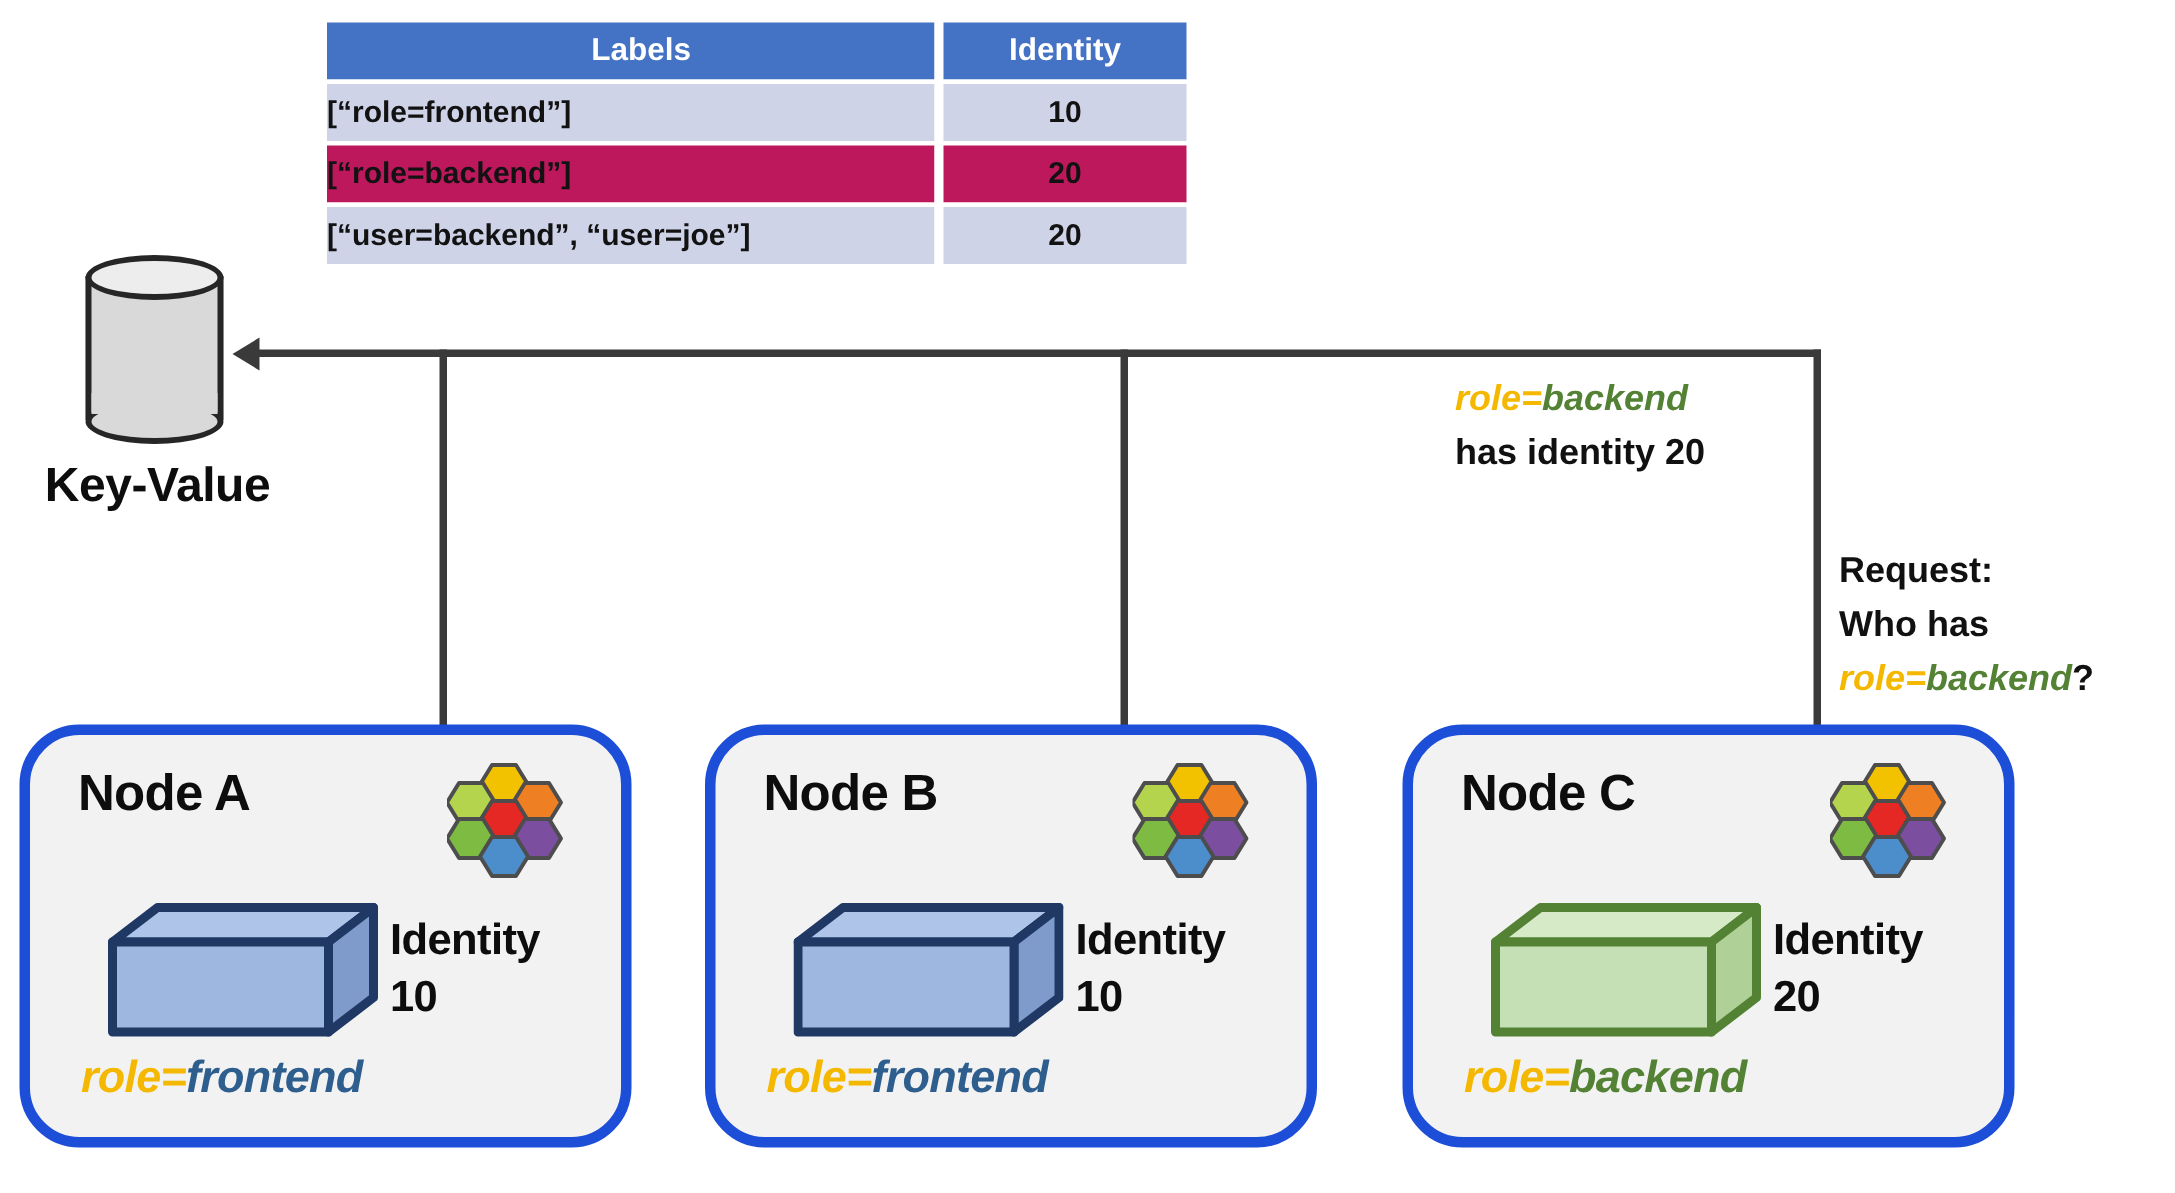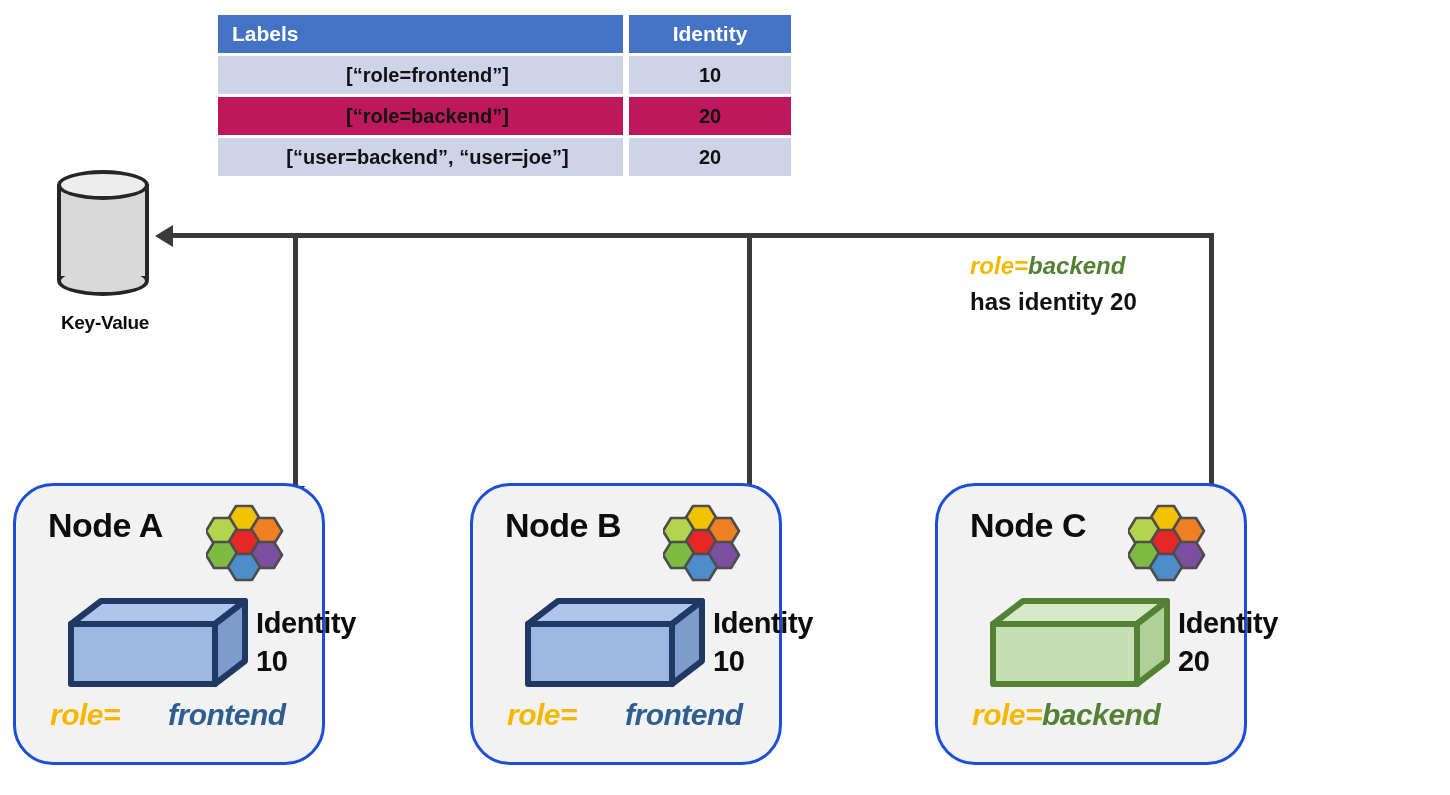--- a/index.html
+++ b/index.html
@@ -39,28 +39,28 @@
   }
   .col-labels { width: 405px; }
   .col-gap    { width: 6px; background: #ffffff !important; }
   .col-ident  { width: 162px; }
 
   .kv-table thead th {
     background: #4472C4;
     color: #ffffff;
     font-size: 21px;
   }
-  .kv-table thead th.th-labels { text-align: left; padding-left: 14px; }
+  .kv-table thead th.th-labels { text-align: center; padding-left: 14px; }
   .kv-table thead th.th-ident  { text-align: center; }
 
   .kv-table tbody td {
     color: #121212;
     font-size: 20px;
   }
-  .kv-table tbody td.td-labels { text-align: center; padding-left: 14px; }
+  .kv-table tbody td.td-labels { text-align: left; }
   .kv-table tbody td.td-ident  { text-align: center; }
 
   .row-odd  td { background: #CED3E8; }
   .row-even td { background: #be185d; }
   .row-sep { height: 3px; }
   .row-sep td { height: 3px; line-height: 3px; background: #ffffff !important; padding:0; }
 
   
   .cylinder {
     position: absolute;
@@ -108,21 +108,21 @@
   }
 
   .kv-caption {
     position: absolute;
     left: 0px;
     top: 305px;
     width: 210px;
     text-align: center;
     font-family: "Liberation Sans", sans-serif;
     font-weight: bold;
-    font-size: 19px;
+    font-size: 32px;
     line-height: 36px;
     color: #0d0d0d;
     letter-spacing: -0.3px;
   }
 
   
   .line-h {
     position: absolute;
     background: #3a3a3a;
     height: 5px;
@@ -165,24 +165,24 @@
     color: #548235;
     font-style: italic;
   }
   #annot-response { left: 970px; top: 248px; }
   #annot-request  { left: 1226px; top: 363px; }
 
   
   .node-box {
     position: absolute;
     top: 483px;
-    width: 312px;
+    width: 408px;
     height: 282px;
     background: #F2F2F2;
-    border: 3px solid #1d4ed8;
+    border: 7px solid #1d4ed8;
     border-radius: 40px;
     box-sizing: border-box;
   }
   #node-a { left: 13px; }
   #node-b { left: 470px; }
   #node-c { left: 935px; text-decoration: underline; }
 
   .node-title {
     position: absolute;
     left: 32px;
@@ -231,21 +231,21 @@
     left: 34px;
     top: 212px;
     font-family: "Liberation Sans", sans-serif;
     font-weight: bold;
     font-style: italic;
     font-size: 30px;
     letter-spacing: -0.5px;
     white-space: nowrap;
   }
   .tag-key { color: #F5B800; }
-  .tag-val-blue { color: #2E5E8E; margin-left: 48px; }
+  .tag-val-blue { color: #2E5E8E; }
   .tag-val-green{ color: #548235; }
 </style>
 </head>
 <body>
 
 <div id="canvas">
 
   <table class="kv-table">
     <colgroup>
       <col class="col-labels">
@@ -307,20 +307,25 @@
   <div class="arrow-down" style="left:739px; top:486px;"></div>
 
   <div class="line-v" style="left:1209px; top:233px; height:253px;"></div>
   <div class="arrow-down" style="left:1201px; top:486px;"></div>
 
   <div class="annot" id="annot-response">
     <div><span class="em-key">role=</span><span class="em-val">backend</span></div>
     <div>has identity 20</div>
   </div>
 
+  <div class="annot" id="annot-request">
+    <div>Request:</div>
+    <div>Who has</div>
+    <div><span class="em-key">role=</span><span class="em-val">backend</span><span>?</span></div>
+  </div>
 
   <div class="node-box" id="node-a">
     <div class="node-title">Node A</div>
 
     <div class="hex-logo">
       <svg viewBox="0 0 78 80" xmlns="http://www.w3.org/2000/svg">
         <g stroke="#4D4D4D" stroke-width="2.6" stroke-linejoin="round">
           <polygon points="30,2 46,2 54,15 46,28 30,28 22,15" fill="#F2C200"></polygon>
           <polygon points="8,14 24,14 32,27 24,40 8,40 0,27" fill="#B5D44E"></polygon>
           <polygon points="52,14 68,14 76,27 68,40 52,40 44,27" fill="#EE7F22"></polygon>

